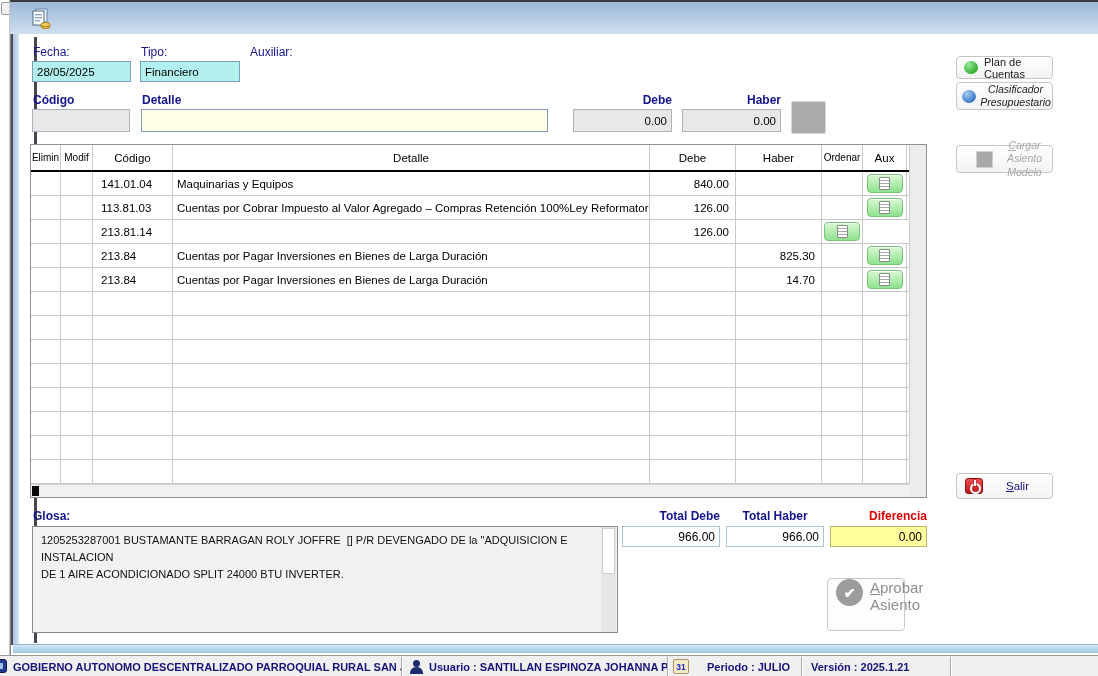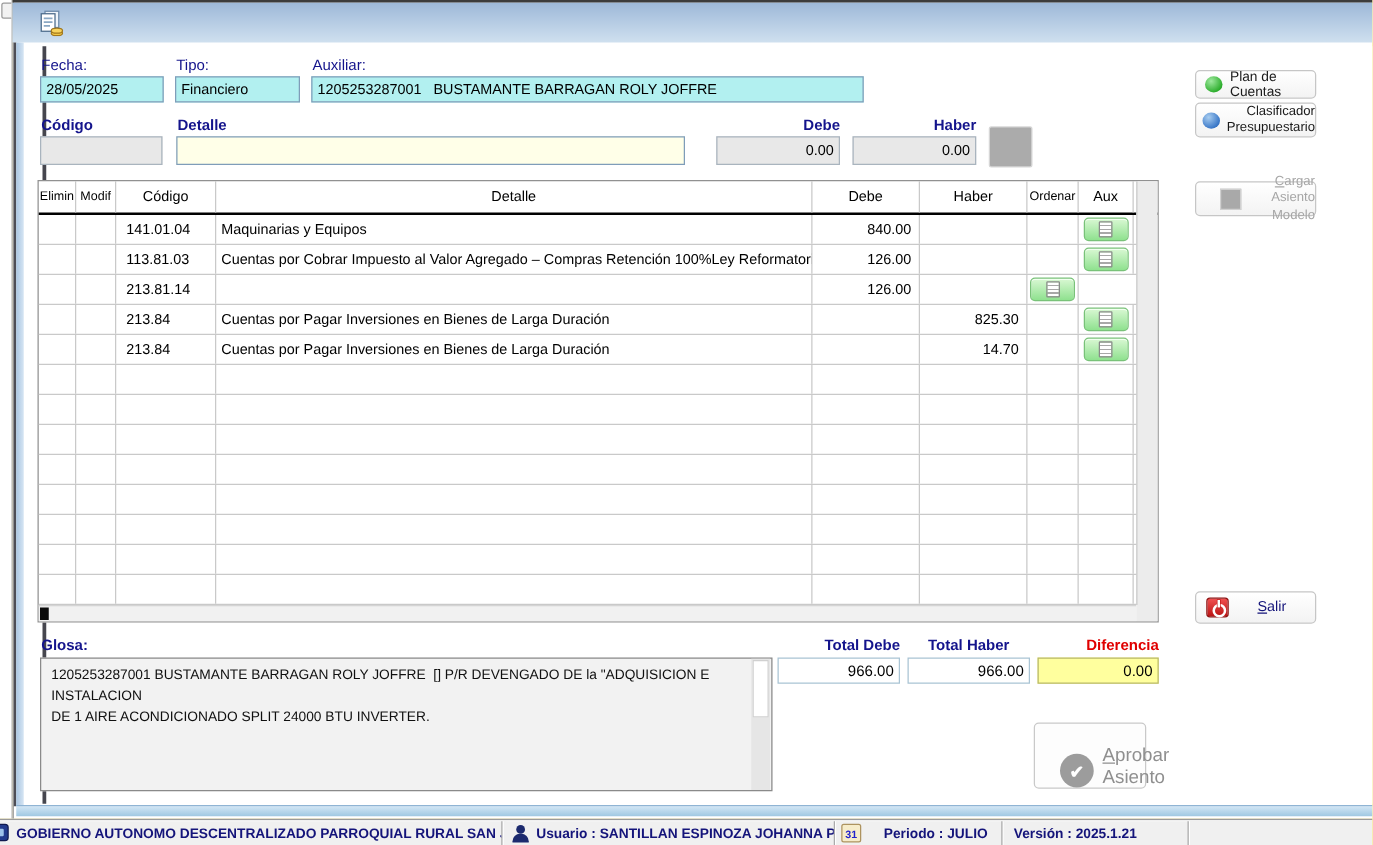--- a/index.html
+++ b/index.html
@@ -50,31 +50,31 @@
   .hscroll { position:absolute; left:0; bottom:0; width:878px; height:13px; background:#f1f1f1; border-top:1px solid #d4d4d4; cursor:pointer; }
   .hthumb { position:absolute; left:1px; top:1px; width:7px; height:10px; background:#0a0a0a; }
   .scroll-corner { position:absolute; right:0; bottom:0; width:17px; height:13px; background:#ececec; }
 
   
   .side-btn { position:absolute; border:1px solid #c6c6c6; border-radius:4px; background:linear-gradient(#ffffff,#f3f3f3); display:flex; align-items:center; cursor:pointer; font-size:11px; color:#1a1a1a; }
   .sphere { width:14px; height:13px; border-radius:50%; flex:0 0 auto; }
   .sphere.green { background:radial-gradient(circle at 35% 30%, #9ee89e, #2faf2f 70%, #1d841d); }
   .sphere.blue  { background:radial-gradient(circle at 35% 30%, #a8cdf0, #3a78c8 70%, #2a5a9c); }
   .gray-sq-sm { width:17px; height:17px; background:#a9a9a9; border:1px solid #d0d0d0; flex:0 0 auto; }
-  .two-line { text-align:right; line-height:1.25; width:100%; }
+  .two-line { text-align:center; line-height:1.25; width:100%;font-style:italic; }
   .disabled-txt { color:#a6a6a6; }
   .ulf { display:block; }
   .ulf::first-letter { text-decoration:underline; }
 
   .power-icon { width:18px; height:16px; background:linear-gradient(#f05050,#bb1515); border:1px solid #8d0f0f; border-radius:3px; position:relative; flex:0 0 auto; }
   .power-icon::before { content:""; position:absolute; left:4px; top:4px; width:7px; height:7px; border:2px solid #fff; border-radius:50%; }
   .power-icon::after { content:""; position:absolute; left:7.5px; top:1px; width:2px; height:6px; background:#fff; box-shadow:0 0 0 0.5px #bb1515; }
   .salir-label { flex:1; text-align:center; color:#14147a; font-size:11.5px; }
 
-  .aprobar-btn { position:absolute; left:827px; top:578px; width:90px; height:53px; border:1px solid #c9c9c9; border-radius:4px; background:#fdfdfd; display:flex; align-items:flex-end; gap:7px; padding-left:20px; cursor:pointer; }
+  .aprobar-btn { position:absolute; left:827px; top:578px; width:78px; height:53px; border:1px solid #c9c9c9; border-radius:4px; background:#fdfdfd; display:flex; align-items:flex-start; gap:7px; padding-left:8px; cursor:pointer; }
   .check-circle { width:27px; height:27px; border-radius:50%; background:#9c9c9c; color:#fff; display:flex; align-items:center; justify-content:center; flex:0 0 auto; }
   .check-circle::after { content:"✔"; font-size:14px; font-weight:bold; }
   .aprobar-txt { color:#8f8f8f; font-size:15px; line-height:1.15; }
 
   
   .glosa-box { position:absolute; left:32px; top:526px; width:586px; height:107px; background:#f2f2f2; border:1px solid #8a8a8a; font-size:11px; color:#101010; padding:5px 20px 5px 8px; line-height:1.55; white-space:pre-wrap; overflow:hidden; }
   .glosa-vtrack { position:absolute; left:601px; top:527px; width:15px; height:105px; background:#e6e6e6; }
   .glosa-vthumb { position:absolute; left:602px; top:528px; width:13px; height:46px; background:#ffffff; border:1px solid #d0d0d0; cursor:pointer; }
 
   
@@ -115,21 +115,20 @@
   <div class="win-bottom-strip"></div>
   <div class="inner-panel"></div>
 
   <div class="lbl" style="left:33px; top:45px;">Fecha:</div>
   <div class="fld cyan" style="left:32px; top:61px; width:99px; height:21px;">28/05/2025</div>
 
   <div class="lbl" style="left:141px; top:45px;">Tipo:</div>
   <div class="fld cyan" style="left:140px; top:61px; width:100px; height:21px;">Financiero</div>
 
   <div class="lbl" style="left:250px; top:45px;">Auxiliar:</div>
-  <div class="fld cyan" style="left:249px; top:61px; width:442px; height:21px;">1205253287001   BUSTAMANTE BARRAGAN ROLY JOFFRE</div>
 
   <div class="lbl b" style="left:33px; top:93px;">Código</div>
   <div class="fld gray" style="left:32px; top:109px; width:98px; height:23px;"></div>
 
   <div class="lbl b" style="left:142px; top:93px;">Detalle</div>
   <div class="fld ivory" style="left:141px; top:109px; width:407px; height:23px;"></div>
 
   <div class="lbl b" style="left:574px; top:93px; width:98px; text-align:right;">Debe</div>
   <div class="fld gray num" style="left:573px; top:109px; width:99px; height:23px;">0.00</div>
 

